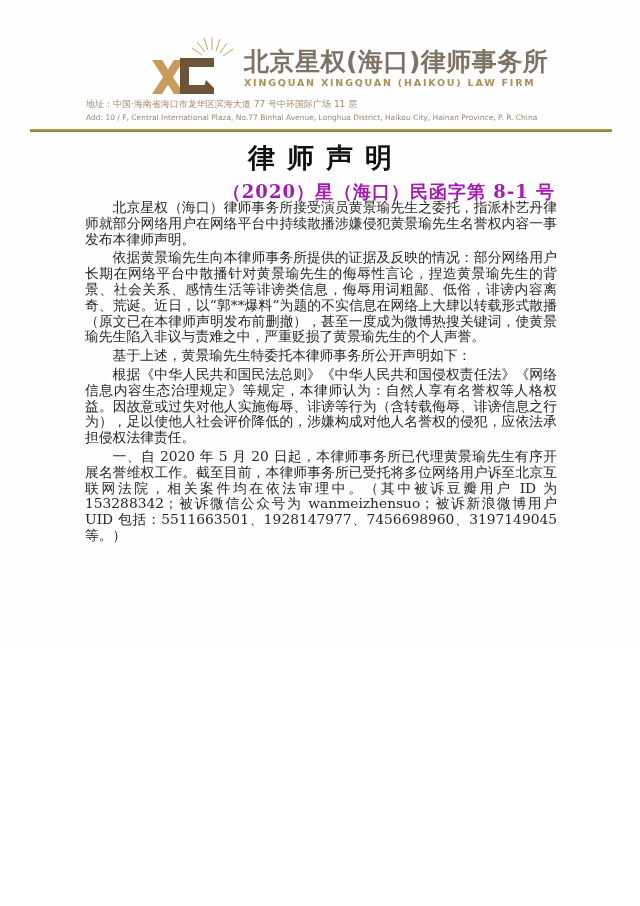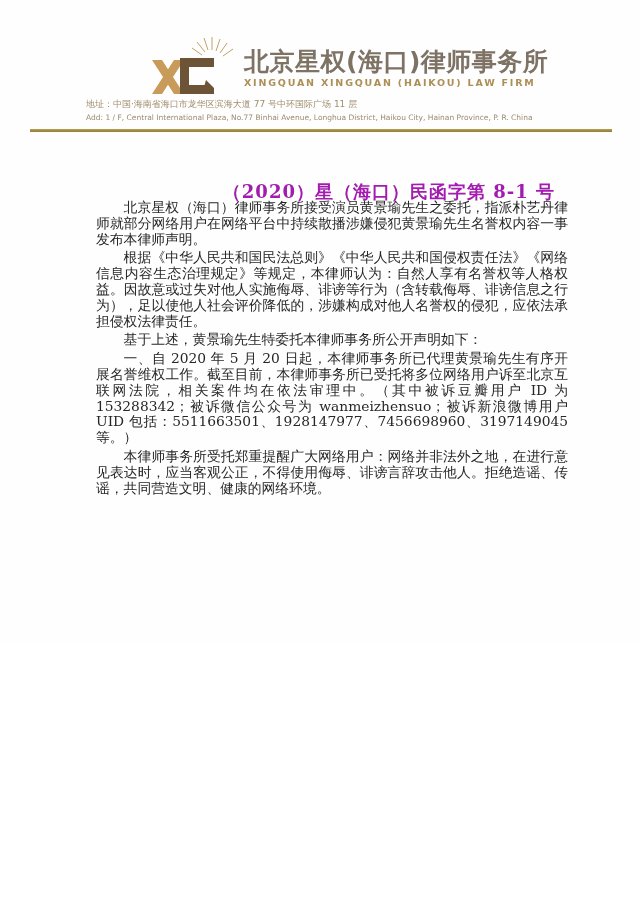--- a/index.html
+++ b/index.html
@@ -23,21 +23,21 @@
   .addr-en { font-size:7.5px; color:#9b8b70; margin-top:2px; }
   .gold-rule { position:absolute; top:129px; left:30px; width:582px; height:3px;
                background:linear-gradient(#b3a153,#8f7d3a); }
   
   .doc-title { position:absolute; top:140px; left:0; width:100%; text-align:center;
                font-size:27px; font-weight:bold; letter-spacing:12px; color:#111;
                text-indent:12px; }
   .doc-number { position:absolute; top:180px; right:85px; font-size:18px; font-weight:bold;
                 color:#a21caf; letter-spacing:1px; }
   
-  .body-text { position:absolute; top:200px; left:96px; width:472px;
+  .body-text { position:absolute; top:200px; left:85px; width:472px;
                font-size:13.8px; line-height:15.8px; text-align:justify;
                text-justify:inter-ideograph; color:#262626; }
   .body-text p { margin:0 0 3px 0; text-indent:2em; }
   
   .sig-block { position:absolute; top:775px; right:85px; width:320px; text-align:right;
                font-size:15px; line-height:23px; color:#222; }
   .sig-lawyer { padding-right:68px; }
   .sig-date   { padding-right:38px; }
   
   .round-seal { position:absolute; left:385px; top:776px; width:110px; height:110px;
@@ -94,33 +94,34 @@
       </g>
     </svg>
     <div class="name-stack">
       <div class="firm-cn">北京星权(海口)律师事务所</div>
       <div class="firm-en">XINGQUAN XINGQUAN (HAIKOU) LAW FIRM</div>
     </div>
   </div>
 
   <div class="addr">
     <div class="addr-cn">地址：中国·海南省海口市龙华区滨海大道 77 号中环国际广场 11 层</div>
-    <div class="addr-en">Add: 1 / F, Central International Plaza, No.77 Binhai Avenue, Longhua District, Haikou City, Hainan Province, P. R. China</div>
+    <div class="addr-en">Add: 10 / F, Central International Plaza, No.77 Binhai Avenue, Longhua District, Haikou City, Hainan Province, P. R. China</div>
   </div>
 
   <div class="gold-rule"></div>
 
+  <div class="doc-title">律师声明</div>
   <div class="doc-number">（2020）星（海口）民函字第 8-1 号</div>
 
   <div class="body-text">
     <p>北京星权（海口）律师事务所接受演员黄景瑜先生之委托，指派朴艺丹律师就部分网络用户在网络平台中持续散播涉嫌侵犯黄景瑜先生名誉权内容一事发布本律师声明。</p>
+    <p>依据黄景瑜先生向本律师事务所提供的证据及反映的情况：部分网络用户长期在网络平台中散播针对黄景瑜先生的侮辱性言论，捏造黄景瑜先生的背景、社会关系、感情生活等诽谤类信息，侮辱用词粗鄙、低俗，诽谤内容离奇、荒诞。近日，以“郭**爆料”为题的不实信息在网络上大肆以转载形式散播（原文已在本律师声明发布前删撤），甚至一度成为微博热搜关键词，使黄景瑜先生陷入非议与责难之中，严重贬损了黄景瑜先生的个人声誉。</p>
+    <p>基于上述，黄景瑜先生特委托本律师事务所公开声明如下：</p>
     <p>根据《中华人民共和国民法总则》《中华人民共和国侵权责任法》《网络信息内容生态治理规定》等规定，本律师认为：自然人享有名誉权等人格权益。因故意或过失对他人实施侮辱、诽谤等行为（含转载侮辱、诽谤信息之行为），足以使他人社会评价降低的，涉嫌构成对他人名誉权的侵犯，应依法承担侵权法律责任。</p>
-    <p>基于上述，黄景瑜先生特委托本律师事务所公开声明如下：</p>
     <p>一、自 2020 年 5 月 20 日起，本律师事务所已代理黄景瑜先生有序开展名誉维权工作。截至目前，本律师事务所已受托将多位网络用户诉至北京互联网法院，相关案件均在依法审理中。（其中被诉豆瓣用户 ID 为 153288342；被诉微信公众号为 wanmeizhensuo；被诉新浪微博用户 UID 包括：5511663501、1928147977、7456698960、3197149045 等。）</p>
-    <p>本律师事务所受托郑重提醒广大网络用户：网络并非法外之地，在进行意见表达时，应当客观公正，不得使用侮辱、诽谤言辞攻击他人。拒绝造谣、传谣，共同营造文明、健康的网络环境。</p>
   </div>
 
   <div class="sig-block">
     <div class="sig-firm">北京星权（海口）律师事务所</div>
     <div class="sig-lawyer">朴艺丹　律师</div>
     <div class="sig-date">二〇二〇年八月十四日</div>
   </div>
 
   <svg class="round-seal" viewBox="0 0 110 110">
     <defs>

